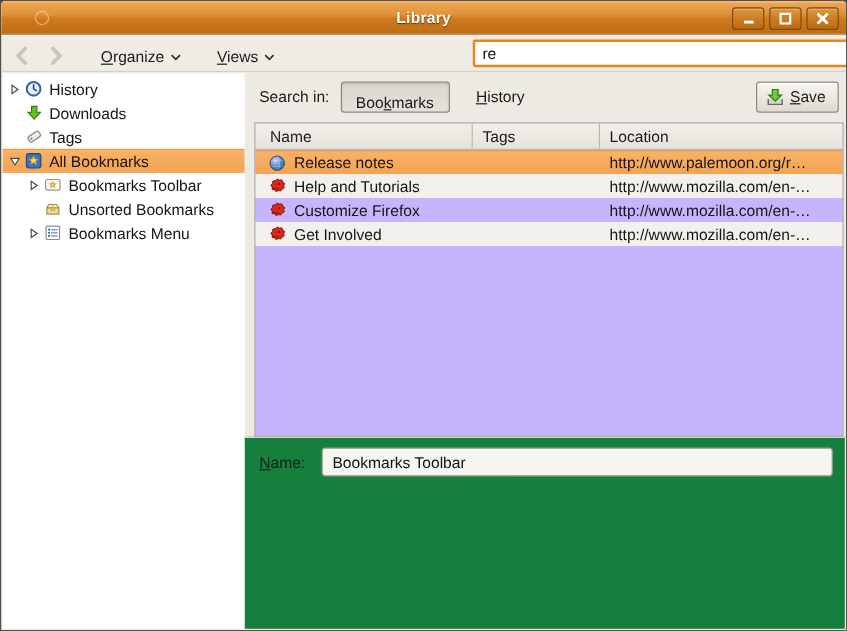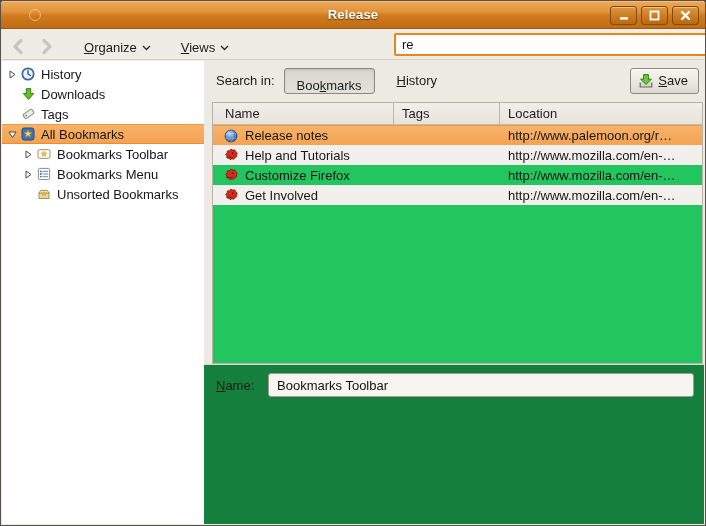--- a/index.html
+++ b/index.html
@@ -84,21 +84,21 @@
   .scopebtn.flat{ margin-left:10px; }
   .savebtn{
     margin-left:auto; height:26px; padding:0 10px 0 7px; display:flex; align-items:center; gap:4px;
     background:linear-gradient(180deg,#F7F5F1 0%,#E9E6DF 60%,#DDD9D0 100%);
     border:1px solid #8E897D; border-radius:3px; font-size:13px; color:#1c1c1c;
     box-shadow:inset 0 1px 0 #fff;
   }
   
   .tablewrap{
     position:absolute; left:8px; top:41px; width:491px; height:262px;
-    border:1px solid #B9B3A7; background:#22c55e;
+    border:1px solid #B9B3A7; background:#c4b5fd;
   }
   .thead{
     display:flex; height:22px; background:linear-gradient(180deg,#F1EFEA 0%,#E6E3DC 100%);
     border-bottom:1px solid #C2BCB0; font-size:13px; color:#1c1c1c;
   }
   .th{ display:flex; align-items:center; padding-left:12px; }
   .th.c-name{ width:180px; }
   .th.c-tags{ width:106px; border-left:1px solid #BDB7AB; padding-left:8px; }
   .th.c-loc { flex:1; border-left:1px solid #BDB7AB; padding-left:8px; }
   .trow{ display:flex; height:20px; align-items:center; font-size:13px; color:#161616; }
@@ -124,21 +124,21 @@
     font-size:13px; padding:0 8px; color:#111; font-family:"Liberation Sans",sans-serif;
   }
 </style>
 </head>
 <body>
 
 <div class="window">
 
   <div class="titlebar">
     <span class="win-menu-circle"></span>
-    <span class="title">Release</span>
+    <span class="title">Library</span>
     <span class="winbtns">
       <span class="wbtn">
         <svg width="10" height="10">
             <rect x="1" y="6.2" width="8" height="2.4" fill="#fff"></rect>
           </svg>
       </span>
       <span class="wbtn">
         <svg width="11" height="11">
             <rect x="1.5" y="1.5" width="8" height="8" fill="none" stroke="#fff" stroke-width="1.8"></rect>
           </svg>
@@ -243,49 +243,49 @@
         <span class="ticon">
           <svg width="14" height="14" viewBox="0 0 14 14">
               <rect x="1" y="2.6" width="12" height="8.8" rx="1.4" fill="#FBF8EC" stroke="#9A9489"></rect>
               <path d="M7 4.2 L7.8 6 L9.8 6.1 L8.3 7.4 L8.8 9.3 L7 8.2 L5.2 9.3 L5.7 7.4 L4.2 6.1 L6.2 6 Z" fill="#F3C63F" stroke="#B8901F" stroke-width=".5"></path>
             </svg>
         </span>
         <span class="tlabel">Bookmarks Toolbar</span>
       </div>
 
       <div class="titem l1">
+        <span class="expander"></span>
+        <span class="ticon">
+          <svg width="14" height="14" viewBox="0 0 14 14">
+              <path d="M2 6.2 L3.6 3.4 H10.4 L12 6.2" fill="#F6EDCB" stroke="#A3904F"></path>
+              <rect x="2" y="6.2" width="10" height="5.2" fill="#EADB9F" stroke="#A3904F"></rect>
+              <path d="M7 4.4 L7.7 5.9 L9.4 6 L8.1 7.1 L8.5 8.7 L7 7.8 L5.5 8.7 L5.9 7.1 L4.6 6 L6.3 5.9 Z" fill="#F3C63F" stroke="#B8901F" stroke-width=".5"></path>
+            </svg>
+        </span>
+        <span class="tlabel">Unsorted Bookmarks</span>
+      </div>
+
+      <div class="titem l1">
         <span class="expander">
           <svg width="9" height="9" viewBox="0 0 9 9">
               <path d="M2 1 L7 4.5 L2 8 Z" fill="#fff" stroke="#4c4c4c"></path>
             </svg>
         </span>
         <span class="ticon">
           <svg width="14" height="14" viewBox="0 0 14 14">
               <rect x="1.4" y="1.4" width="11.2" height="11.2" rx="1" fill="#fff" stroke="#8F8A80"></rect>
               <circle cx="3.9" cy="4.4" r=".9" fill="#3465A4"></circle>
               <rect x="5.6" y="3.8" width="5.4" height="1.2" fill="#7A9CC8"></rect>
               <circle cx="3.9" cy="7" r=".9" fill="#3465A4"></circle>
               <rect x="5.6" y="6.4" width="5.4" height="1.2" fill="#7A9CC8"></rect>
               <circle cx="3.9" cy="9.6" r=".9" fill="#3465A4"></circle>
               <rect x="5.6" y="9" width="5.4" height="1.2" fill="#7A9CC8"></rect>
             </svg>
         </span>
         <span class="tlabel">Bookmarks Menu</span>
-      </div>
-
-      <div class="titem l1">
-        <span class="expander"></span>
-        <span class="ticon">
-          <svg width="14" height="14" viewBox="0 0 14 14">
-              <path d="M2 6.2 L3.6 3.4 H10.4 L12 6.2" fill="#F6EDCB" stroke="#A3904F"></path>
-              <rect x="2" y="6.2" width="10" height="5.2" fill="#EADB9F" stroke="#A3904F"></rect>
-              <path d="M7 4.4 L7.7 5.9 L9.4 6 L8.1 7.1 L8.5 8.7 L7 7.8 L5.5 8.7 L5.9 7.1 L4.6 6 L6.3 5.9 Z" fill="#F3C63F" stroke="#B8901F" stroke-width=".5"></path>
-            </svg>
-        </span>
-        <span class="tlabel">Unsorted Bookmarks</span>
       </div>
     </div>
 
     <div class="mainpanel">
 
       <div class="searchrow">
         <span class="lbl">Search in:</span>
         <span class="scopebtn pressed">
           <span><span>Boo</span><span class="ak">k</span><span>marks</span></span>
         </span>

